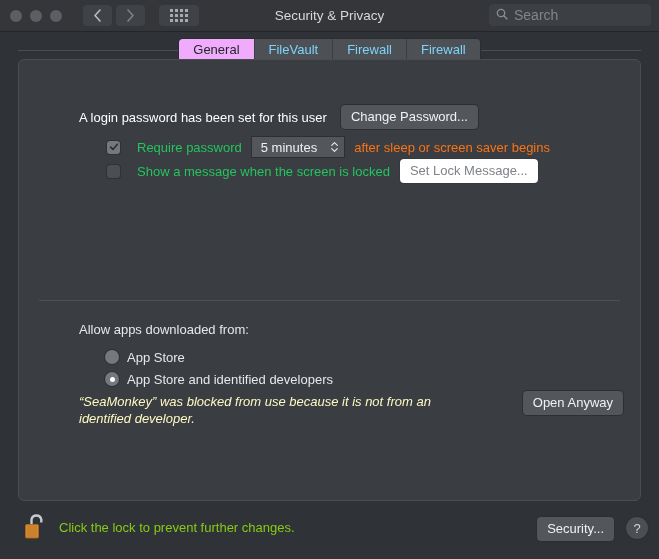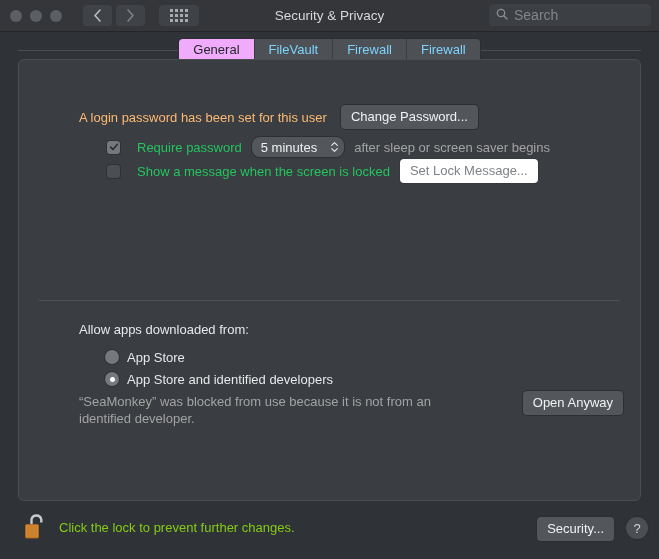--- a/index.html
+++ b/index.html
@@ -164,21 +164,21 @@
   }
 
   .row { display: flex; align-items: center; }
 
   .login-row {
     position: absolute;
     left: 60px;
     top: 46px;
     height: 22px;
   }
-  .login-text { font-size: 13px; color: #fdba74; }
+  .login-text { font-size: 13px; color: #ffffff; }
 
   .btn {
     background: #53565b;
     border: none;
     border-radius: 4px;
     color: #f0f1f2;
     font-family: "Liberation Sans", sans-serif;
     font-size: 13px;
     padding: 4px 10px 5px;
     line-height: 15px;
@@ -220,40 +220,40 @@
     font-size: 13px;
     color: #22c55e;
     margin-left: 17px;
     white-space: nowrap;
     text-align: center;
   }
 
   .popup {
     margin-left: 10px;
     background: #53565b;
-    border-radius: 8px;
+    border-radius: 0;
     box-shadow: 0 0 0 1px #2d2f33;
     height: 20px;
     display: inline-flex;
     align-items: center;
     padding: 0 6px 0 9px;
     font-size: 13px;
     color: #f0f1f2;
     white-space: nowrap;
   }
   .popup .chevrons {
     margin-left: 14px;
     display: flex;
     flex-direction: column;
     gap: 2px;
     align-items: center;
   }
   .after-text {
     font-size: 13px;
-    color: #a3a3a3;
+    color: #f97316;
     margin-left: 10px;
     white-space: nowrap;
   }
 
   .separator {
     position: absolute;
     left: 20px;
     right: 20px;
     top: 240px;
     height: 1px;
@@ -295,21 +295,22 @@
     white-space: nowrap;
   }
 
   .blocked-msg {
     position: absolute;
     left: 60px;
     top: 333px;
     width: 400px;
     font-size: 13px;
     line-height: 17px;
-    color: #a3a3a3;
+    color: #fef9c3;
+    font-style: italic;
   }
   .open-anyway {
     position: absolute;
     right: 17px;
     top: 331px;
   }
 
   
   .bottombar {
     position: absolute;

